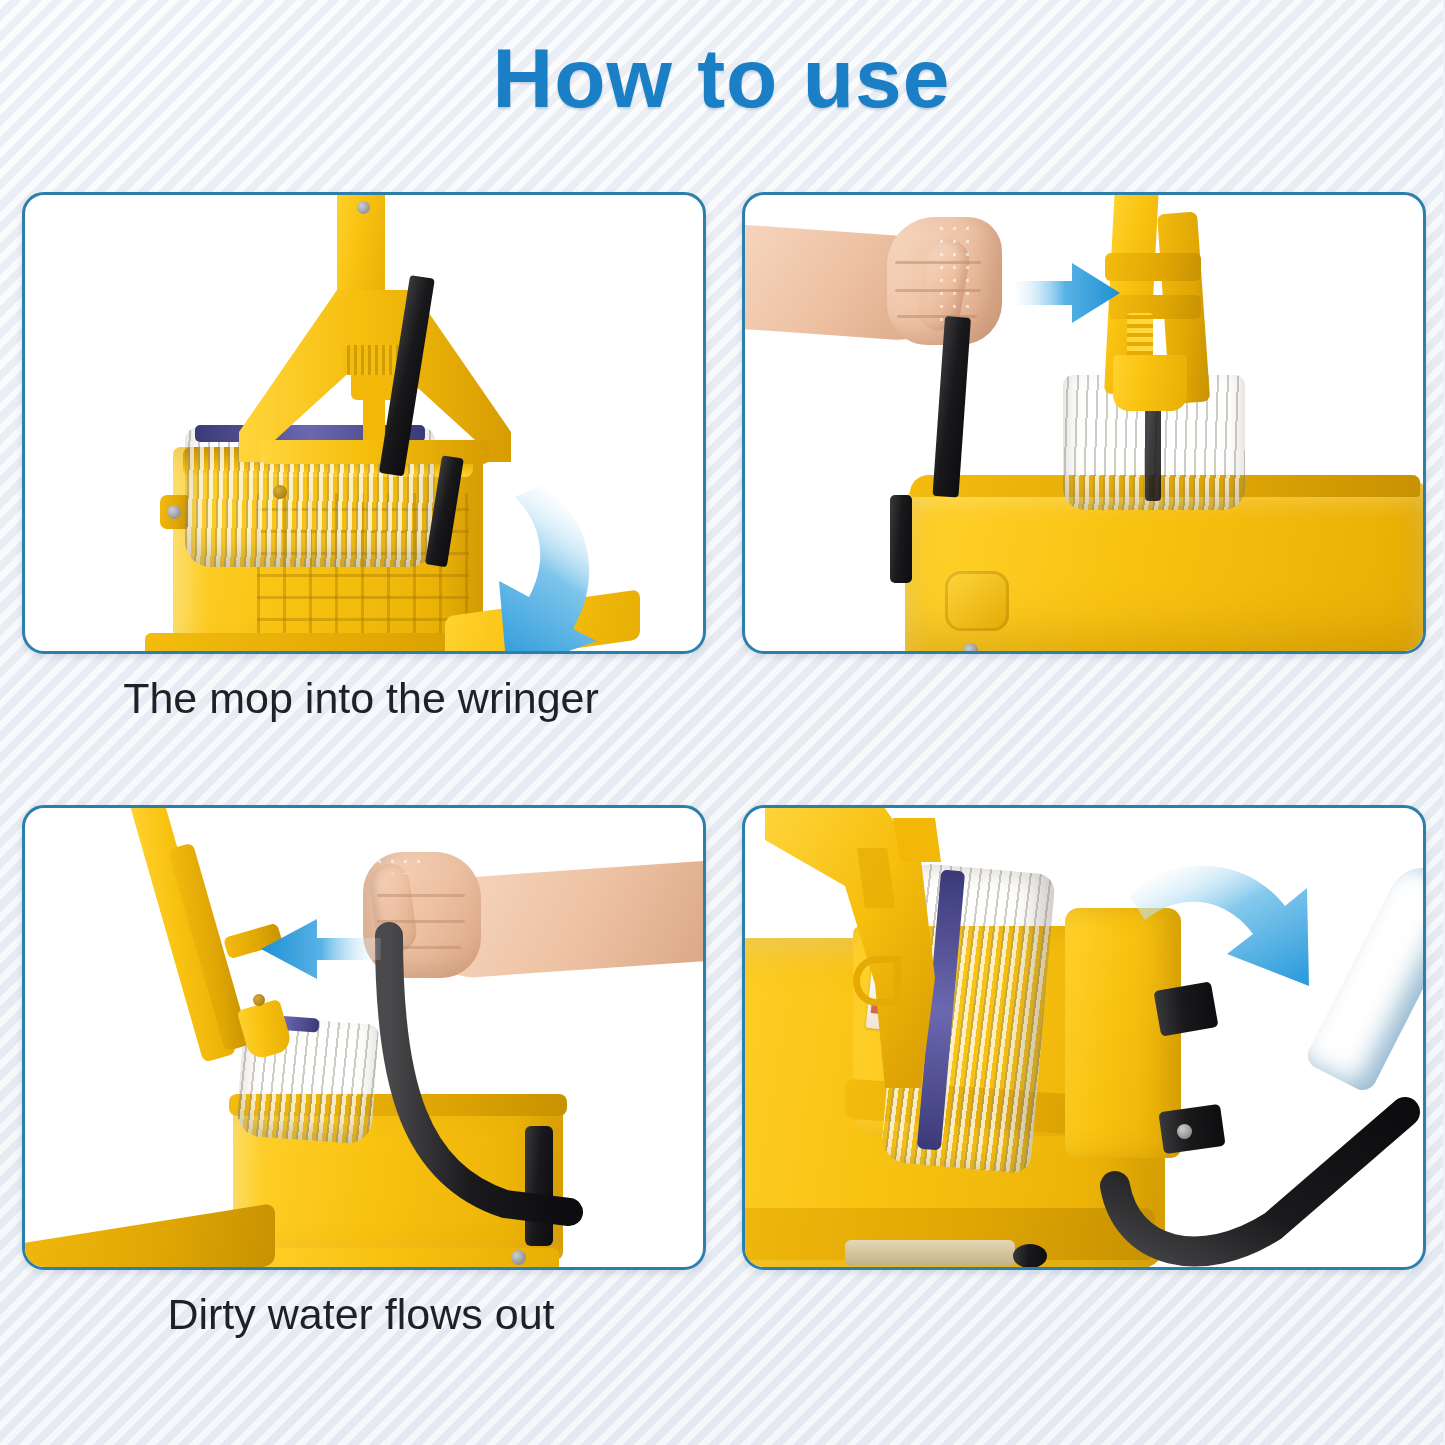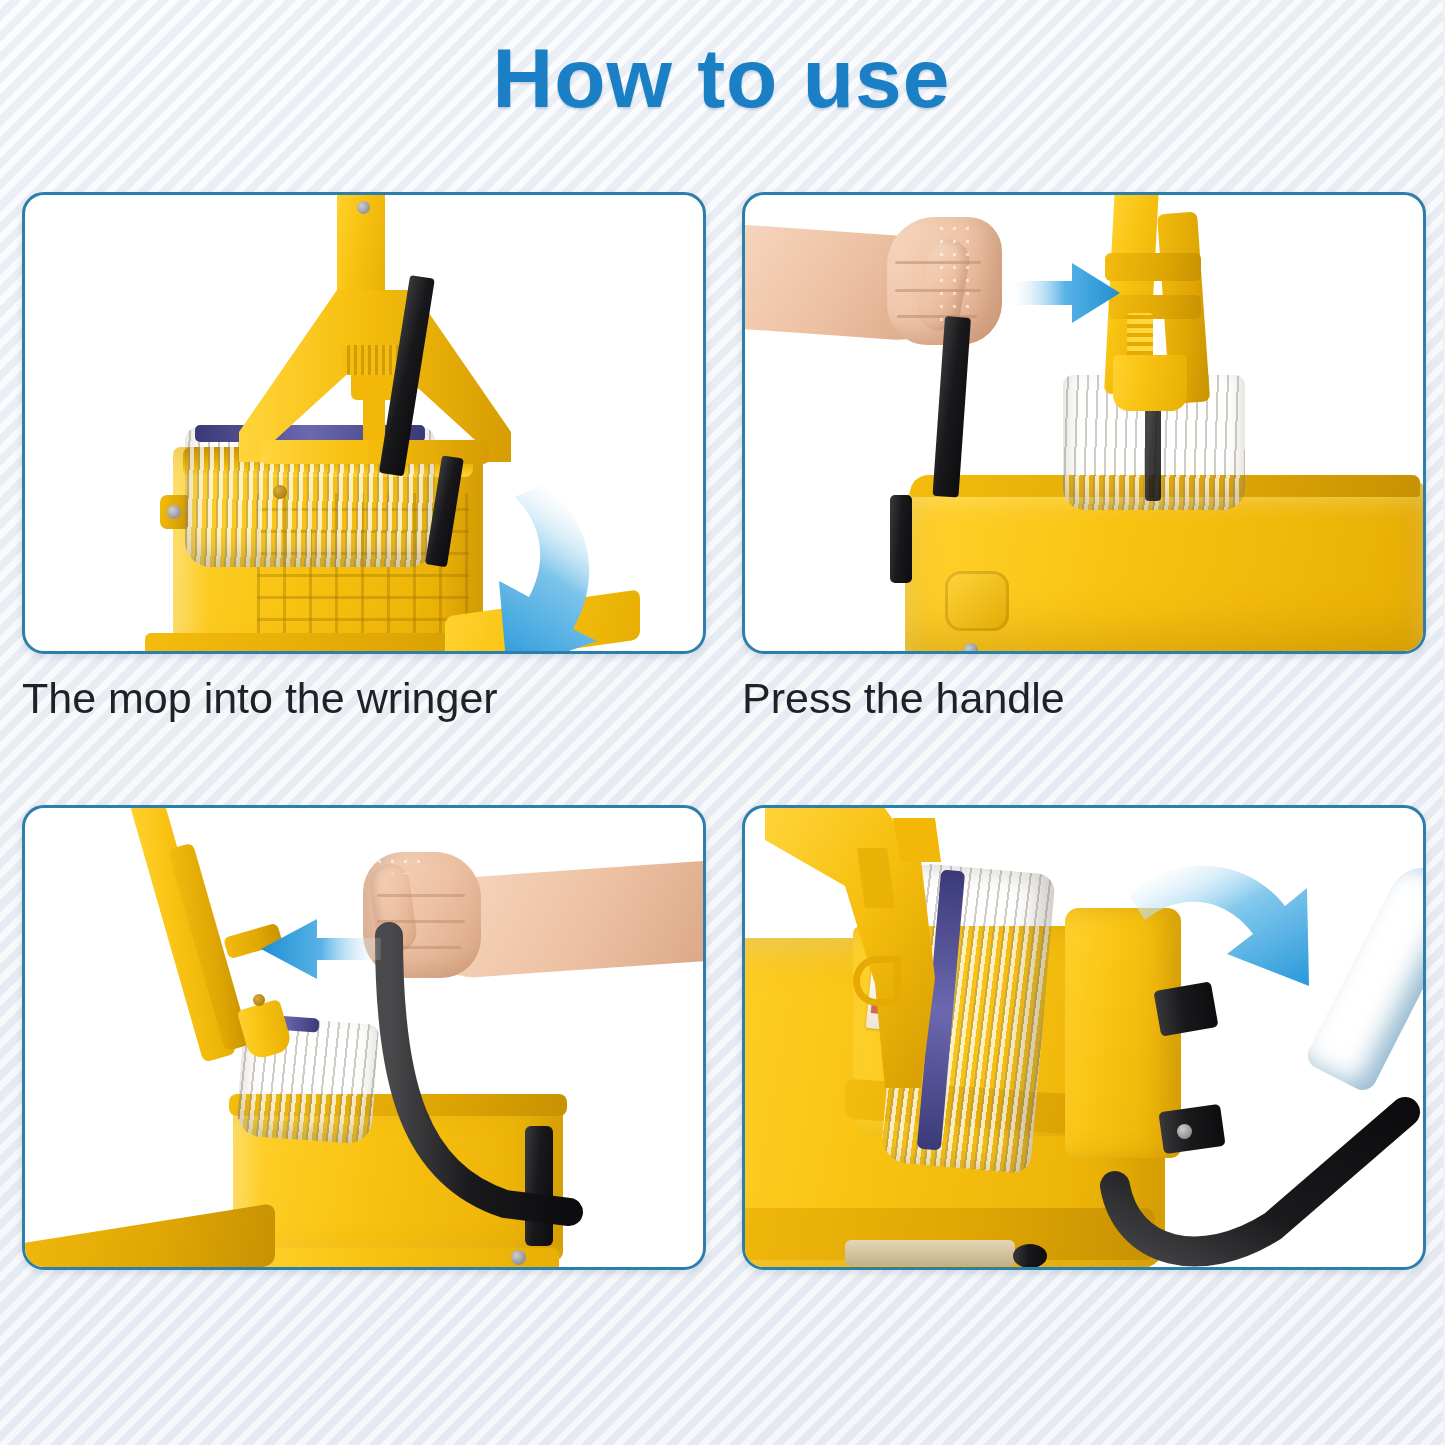--- a/index.html
+++ b/index.html
@@ -35,21 +35,21 @@
     box-shadow:0 3px 7px rgba(110,135,165,.22);
     overflow:hidden;
   }
   #p1{left:22px; top:192px; width:678px; height:456px;}
   #p2{left:742px;top:192px; width:678px; height:456px;}
   #p3{left:22px; top:805px;width:678px; height:459px;}
   #p4{left:742px;top:805px;width:678px; height:459px;}
 
   .caption{
     position:absolute;
-    text-align:left;
+    text-align:center;
     color:#1e2226;
     font-size:43px;
     line-height:1.22;
     font-family:"Liberation Sans", sans-serif;
   }
   #c1{left:22px; top:672px; width:678px;}
   #c2{left:742px;top:672px; width:678px;}
   #c3{left:22px; top:1288px;width:678px;}
   #c4{left:742px;top:1283px;width:678px;}
 
@@ -206,21 +206,20 @@
           <linearGradient id="ag2" x1="0" y1="0" x2="1" y2="0">
             <stop offset="0" stop-color="#ffffff" stop-opacity="0.12"></stop>
             <stop offset="0.5" stop-color="#58b2e6"></stop>
             <stop offset="1" stop-color="#1e90d2"></stop>
           </linearGradient>
         </defs>
         <path d="M0,20 L62,20 L62,2 L110,32 L62,62 L62,44 L0,44 Z" fill="url(#ag2)"></path>
       </svg>
     </div>
   </div>
-  <div class="caption" id="c2">Press the handle</div>
 
   <div class="panel" id="p3">
     <div class="scene">
 
       <div class="shape yellow" style="left:208px;top:292px;width:330px;height:160px;border-radius:10px 14px 8px 8px;
                   box-shadow:inset -24px 0 34px rgba(160,110,0,.28), inset 14px 0 22px rgba(255,255,255,.3);"></div>
       <div class="shape yellow-d" style="left:204px;top:286px;width:338px;height:22px;border-radius:8px;"></div>
       <div class="shape yellow" style="left:214px;top:440px;width:320px;height:60px;border-radius:6px;"></div>
       <div class="shape yellow-d" style="left:-40px;top:418px;width:290px;height:62px;border-radius:10px;transform:skewY(-9deg);"></div>
       <div class="shape blk" style="left:500px;top:318px;width:28px;height:120px;border-radius:6px;"></div>
@@ -269,20 +268,21 @@
           <linearGradient id="ag3" x1="1" y1="0" x2="0" y2="0">
             <stop offset="0" stop-color="#ffffff" stop-opacity="0.12"></stop>
             <stop offset="0.5" stop-color="#58b2e6"></stop>
             <stop offset="1" stop-color="#1e90d2"></stop>
           </linearGradient>
         </defs>
         <path d="M120,22 L56,22 L56,3 L0,33 L56,63 L56,44 L120,44 Z" fill="url(#ag3)"></path>
       </svg>
     </div>
   </div>
+  <div class="caption" id="c3">Dirty water flows out</div>
 
   <div class="panel" id="p4">
     <div class="scene">
 
       <div class="shape yellow" style="left:-60px;top:130px;width:480px;height:330px;border-radius:14px 30px 24px 18px;
                   box-shadow:inset -40px 0 50px rgba(160,110,0,.28), inset 20px 10px 30px rgba(255,255,255,.3);"></div>
       <div class="shape yellow-d" style="left:-60px;top:400px;width:470px;height:52px;border-radius:10px;"></div>
       <div class="shape" style="left:100px;top:432px;width:170px;height:26px;border-radius:6px;
                   background:linear-gradient(180deg,#e4d7b4,#c3b188);"></div>
       <div class="shape blk" style="left:268px;top:436px;width:34px;height:24px;border-radius:50%;"></div>

